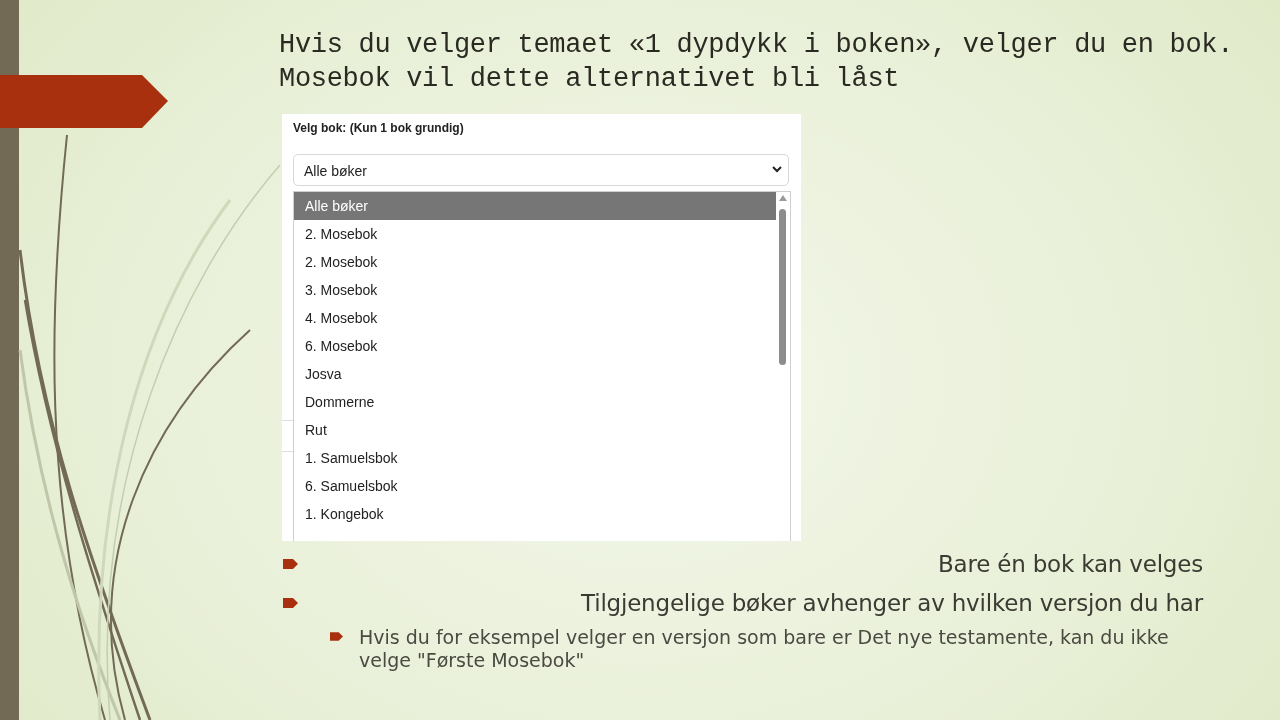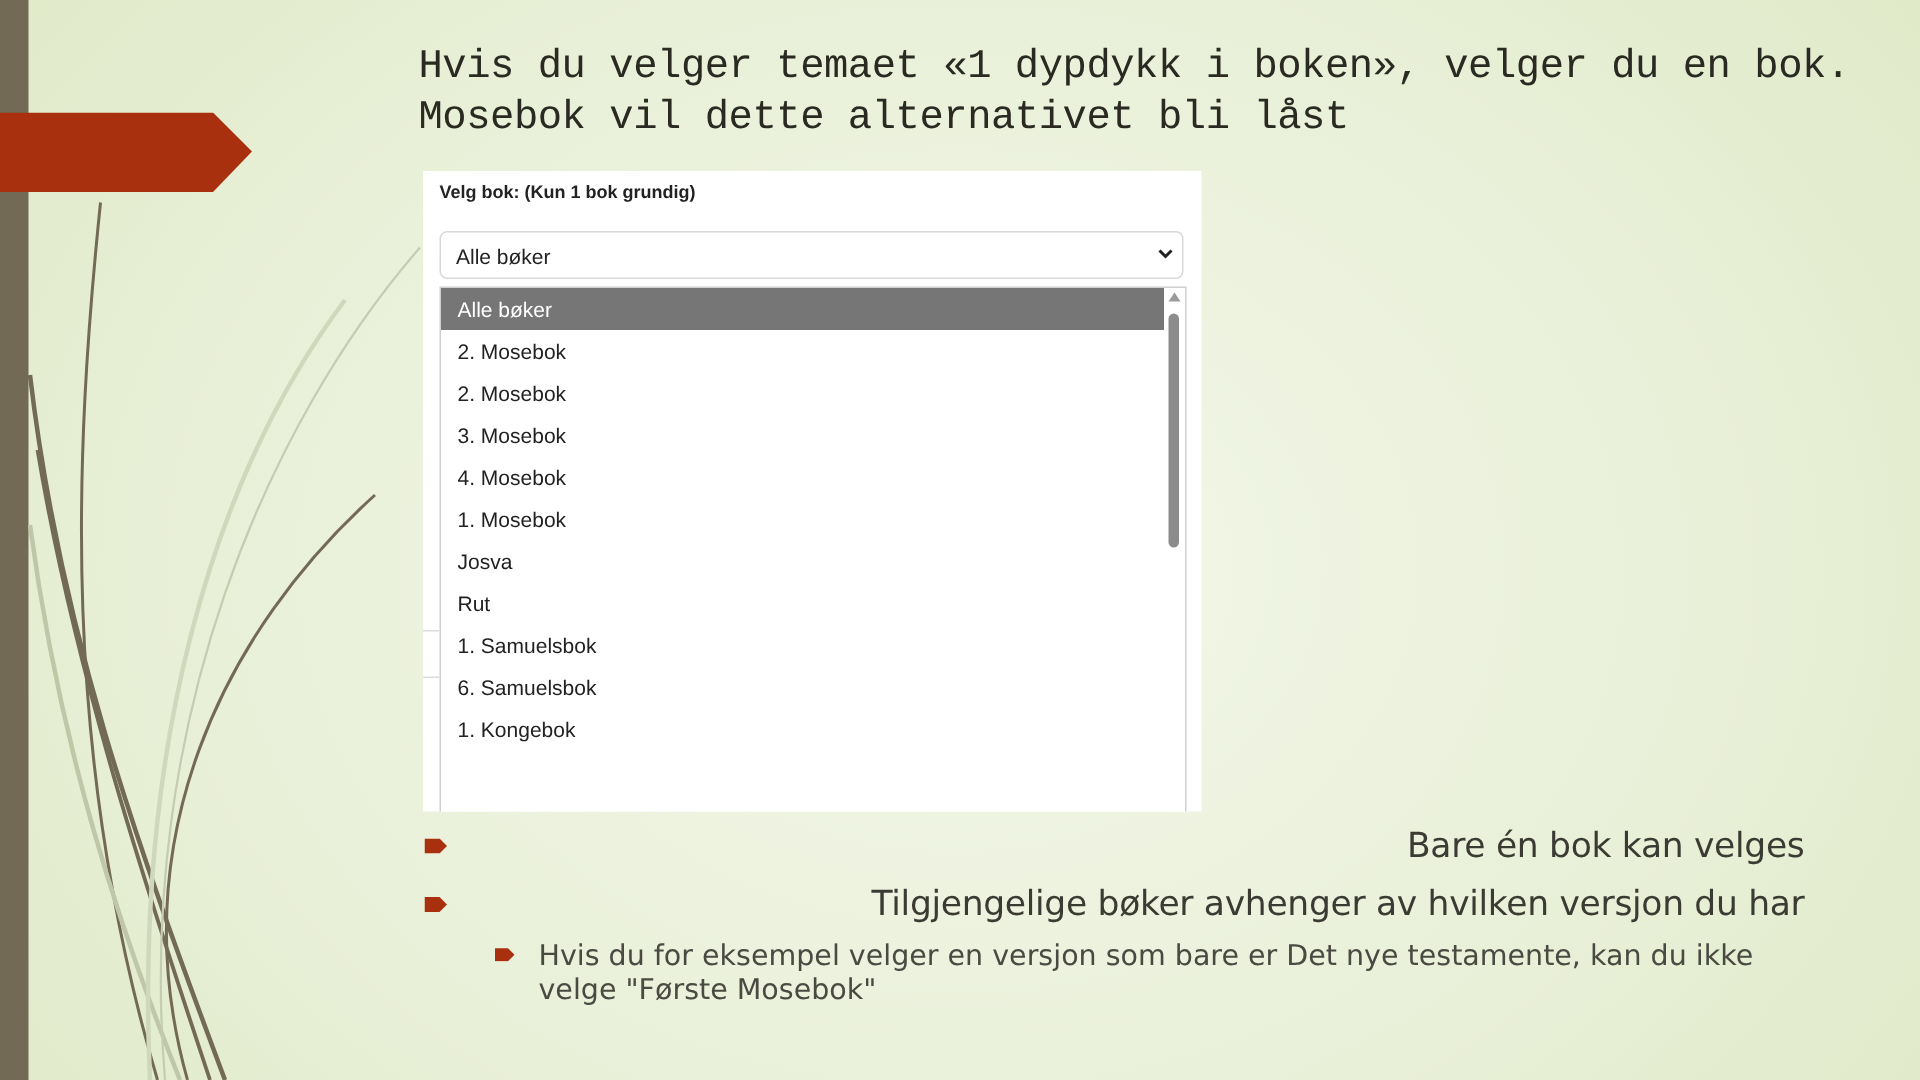--- a/index.html
+++ b/index.html
@@ -83,22 +83,23 @@
       <polyline points="1,3 5,7 9,3" stroke="#222" stroke-width="2" fill="none"></polyline>
     </svg>
   </div>
   <div class="ghost-lines"></div>
   <div class="list">
     <div class="opt selected">Alle bøker</div>
     <div class="opt">2. Mosebok</div>
     <div class="opt">2. Mosebok</div>
     <div class="opt">3. Mosebok</div>
     <div class="opt">4. Mosebok</div>
-    <div class="opt">1. Mosebok</div>
+    <div class="opt">6. Mosebok</div>
     <div class="opt">Josva</div>
+    <div class="opt">Dommerne</div>
     <div class="opt">Rut</div>
     <div class="opt">1. Samuelsbok</div>
     <div class="opt">6. Samuelsbok</div>
     <div class="opt">1. Kongebok</div>
     <div class="scrollbar">
       <div class="scroll-up"></div>
       <div class="scroll-thumb"></div>
     </div>
   </div>
 </div>

